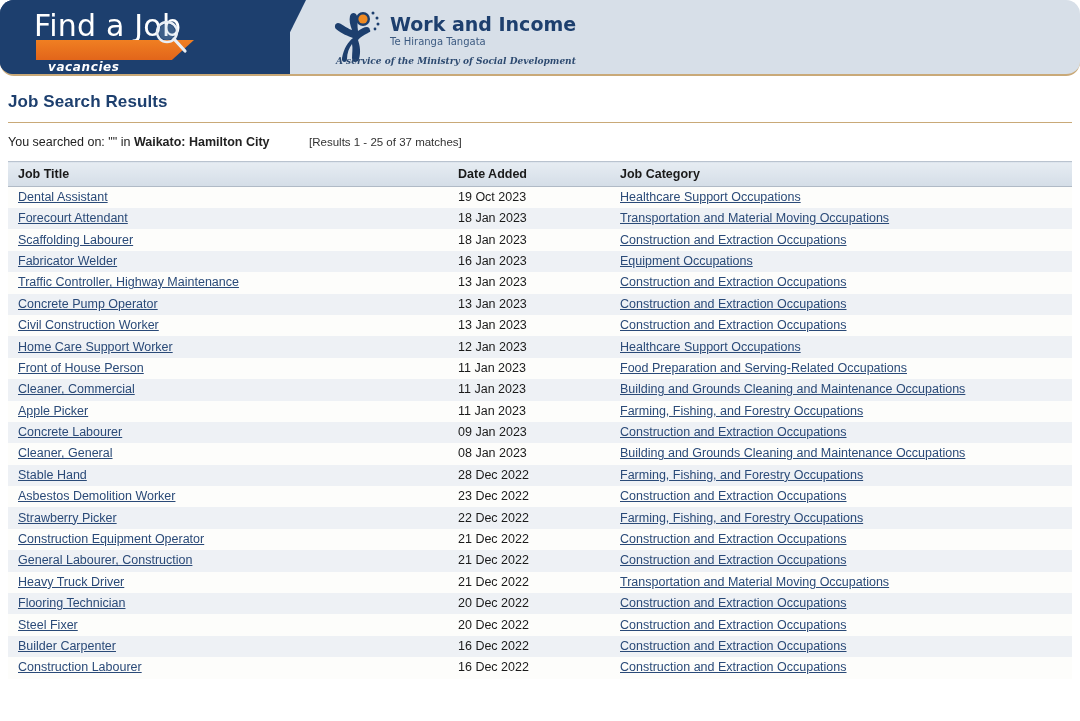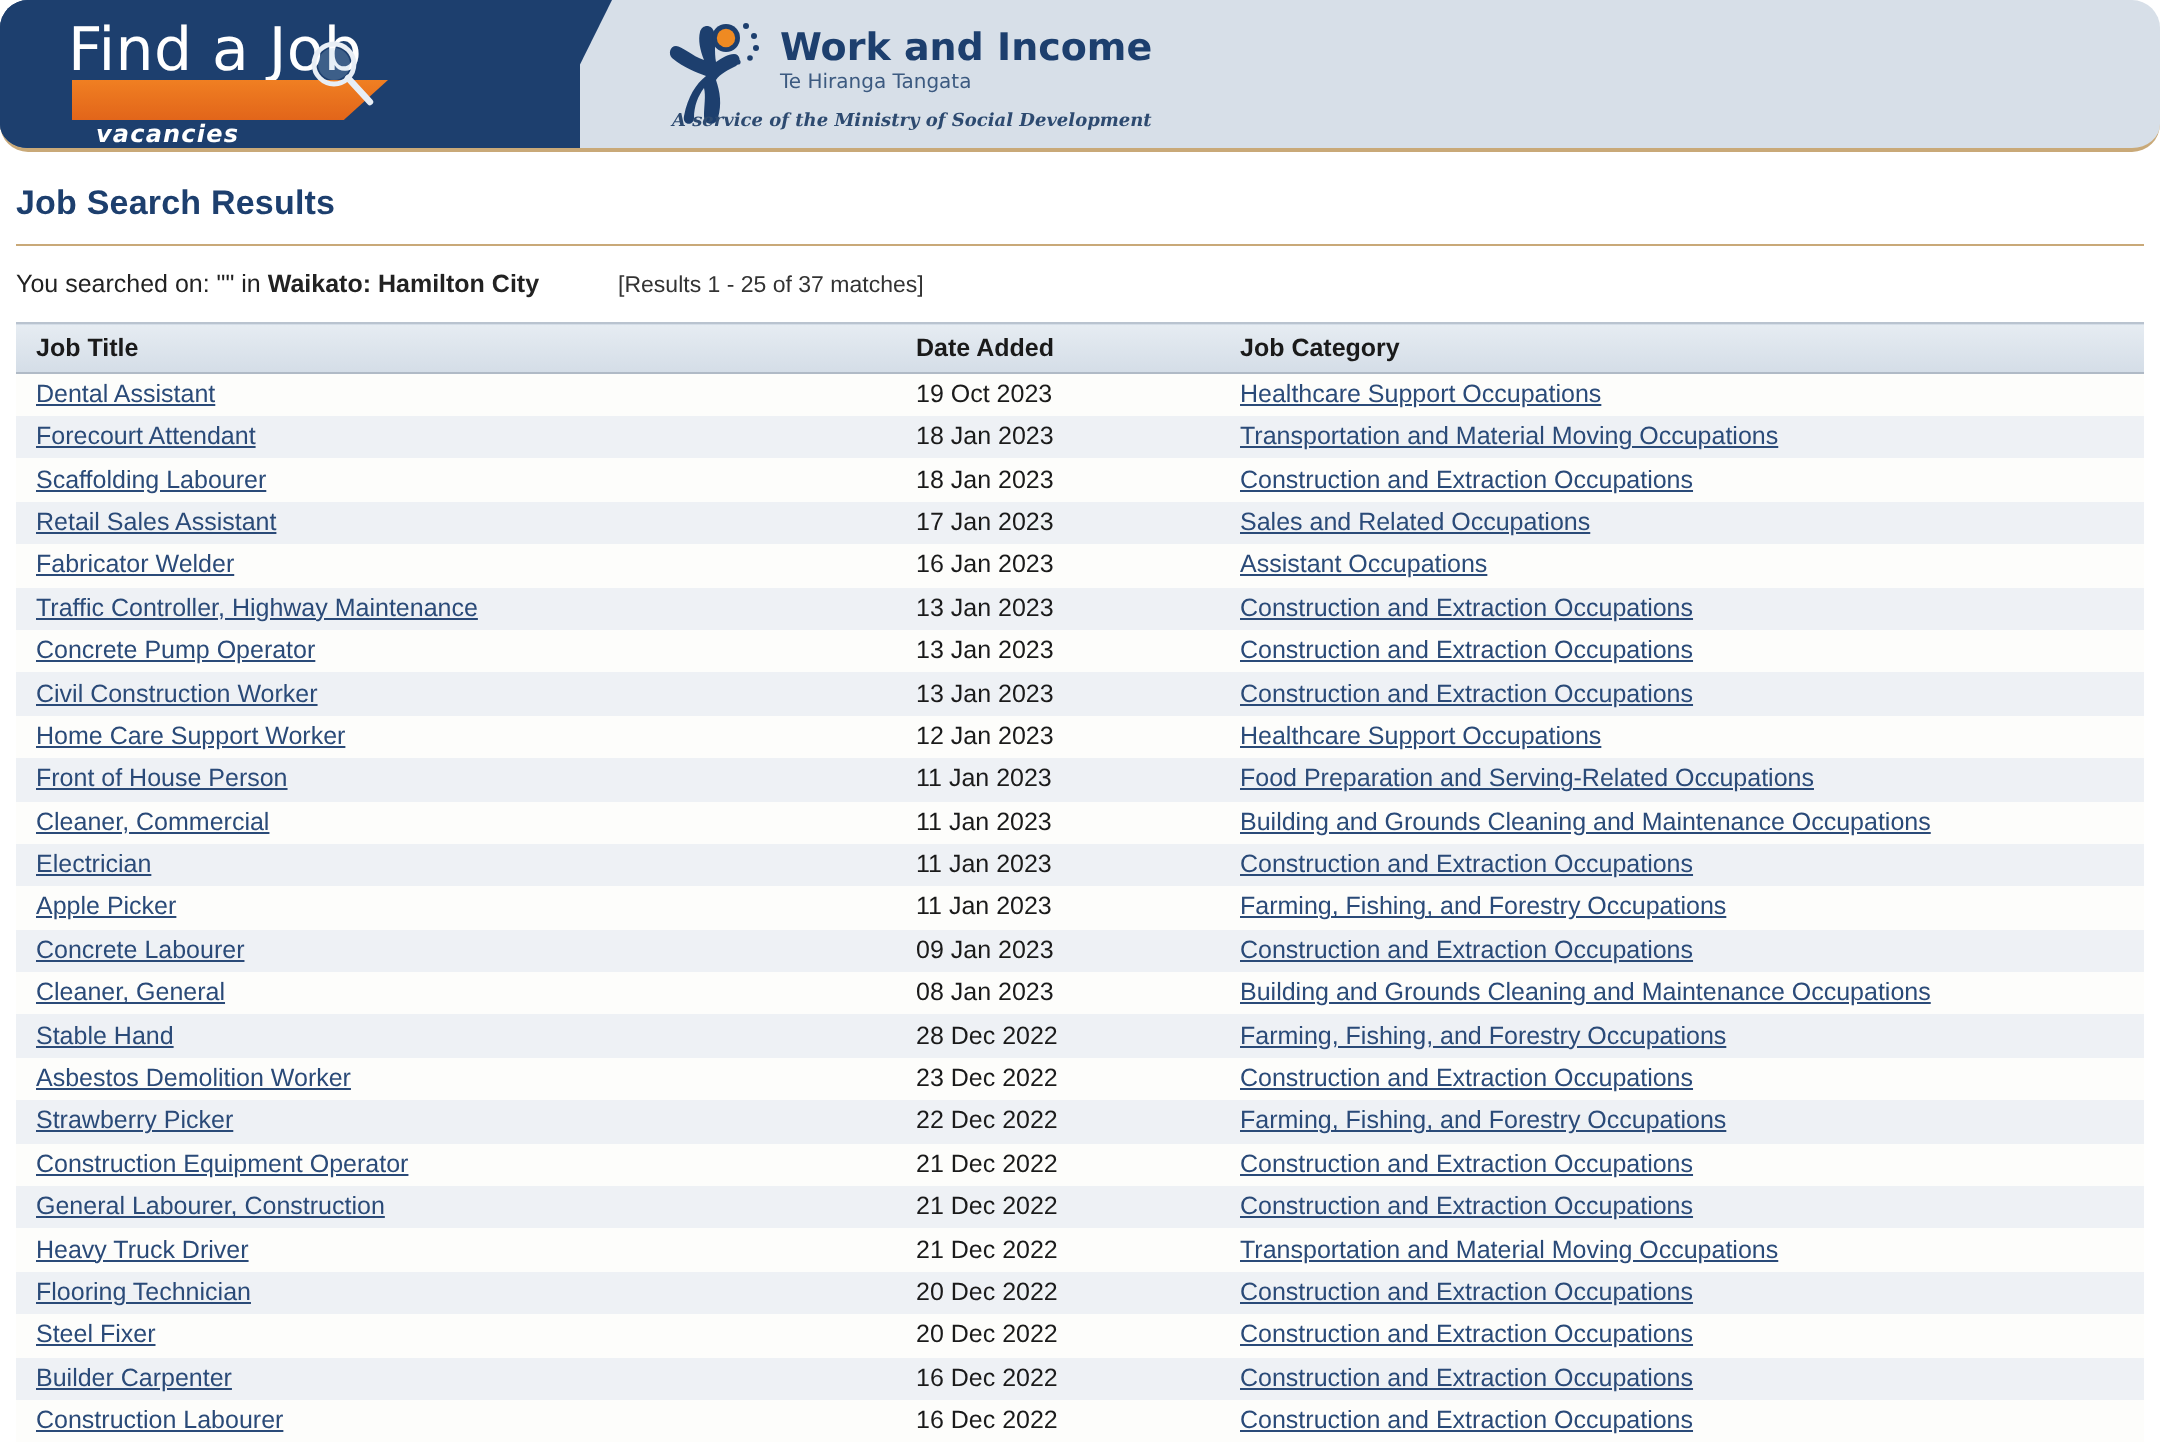--- a/index.html
+++ b/index.html
@@ -287,28 +287,23 @@
           <td><a class="joblink">Forecourt Attendant</a></td>
           <td class="cell-date">18 Jan 2023</td>
           <td><a class="joblink">Transportation and Material Moving Occupations</a></td>
         </tr>
         <tr>
           <td><a class="joblink">Scaffolding Labourer</a></td>
           <td class="cell-date">18 Jan 2023</td>
           <td><a class="joblink">Construction and Extraction Occupations</a></td>
         </tr>
         <tr>
-          <td><a class="joblink">Retail Sales Assistant</a></td>
-          <td class="cell-date">17 Jan 2023</td>
-          <td><a class="joblink">Sales and Related Occupations</a></td>
-        </tr>
-        <tr>
           <td><a class="joblink">Fabricator Welder</a></td>
           <td class="cell-date">16 Jan 2023</td>
-          <td><a class="joblink">Assistant Occupations</a></td>
+          <td><a class="joblink">Equipment Occupations</a></td>
         </tr>
         <tr>
           <td><a class="joblink">Traffic Controller, Highway Maintenance</a></td>
           <td class="cell-date">13 Jan 2023</td>
           <td><a class="joblink">Construction and Extraction Occupations</a></td>
         </tr>
         <tr>
           <td><a class="joblink">Concrete Pump Operator</a></td>
           <td class="cell-date">13 Jan 2023</td>
           <td><a class="joblink">Construction and Extraction Occupations</a></td>
@@ -327,25 +322,20 @@
           <td><a class="joblink">Front of House Person</a></td>
           <td class="cell-date">11 Jan 2023</td>
           <td><a class="joblink">Food Preparation and Serving-Related Occupations</a></td>
         </tr>
         <tr>
           <td><a class="joblink">Cleaner, Commercial</a></td>
           <td class="cell-date">11 Jan 2023</td>
           <td><a class="joblink">Building and Grounds Cleaning and Maintenance Occupations</a></td>
         </tr>
         <tr>
-          <td><a class="joblink">Electrician</a></td>
-          <td class="cell-date">11 Jan 2023</td>
-          <td><a class="joblink">Construction and Extraction Occupations</a></td>
-        </tr>
-        <tr>
           <td><a class="joblink">Apple Picker</a></td>
           <td class="cell-date">11 Jan 2023</td>
           <td><a class="joblink">Farming, Fishing, and Forestry Occupations</a></td>
         </tr>
         <tr>
           <td><a class="joblink">Concrete Labourer</a></td>
           <td class="cell-date">09 Jan 2023</td>
           <td><a class="joblink">Construction and Extraction Occupations</a></td>
         </tr>
         <tr>

